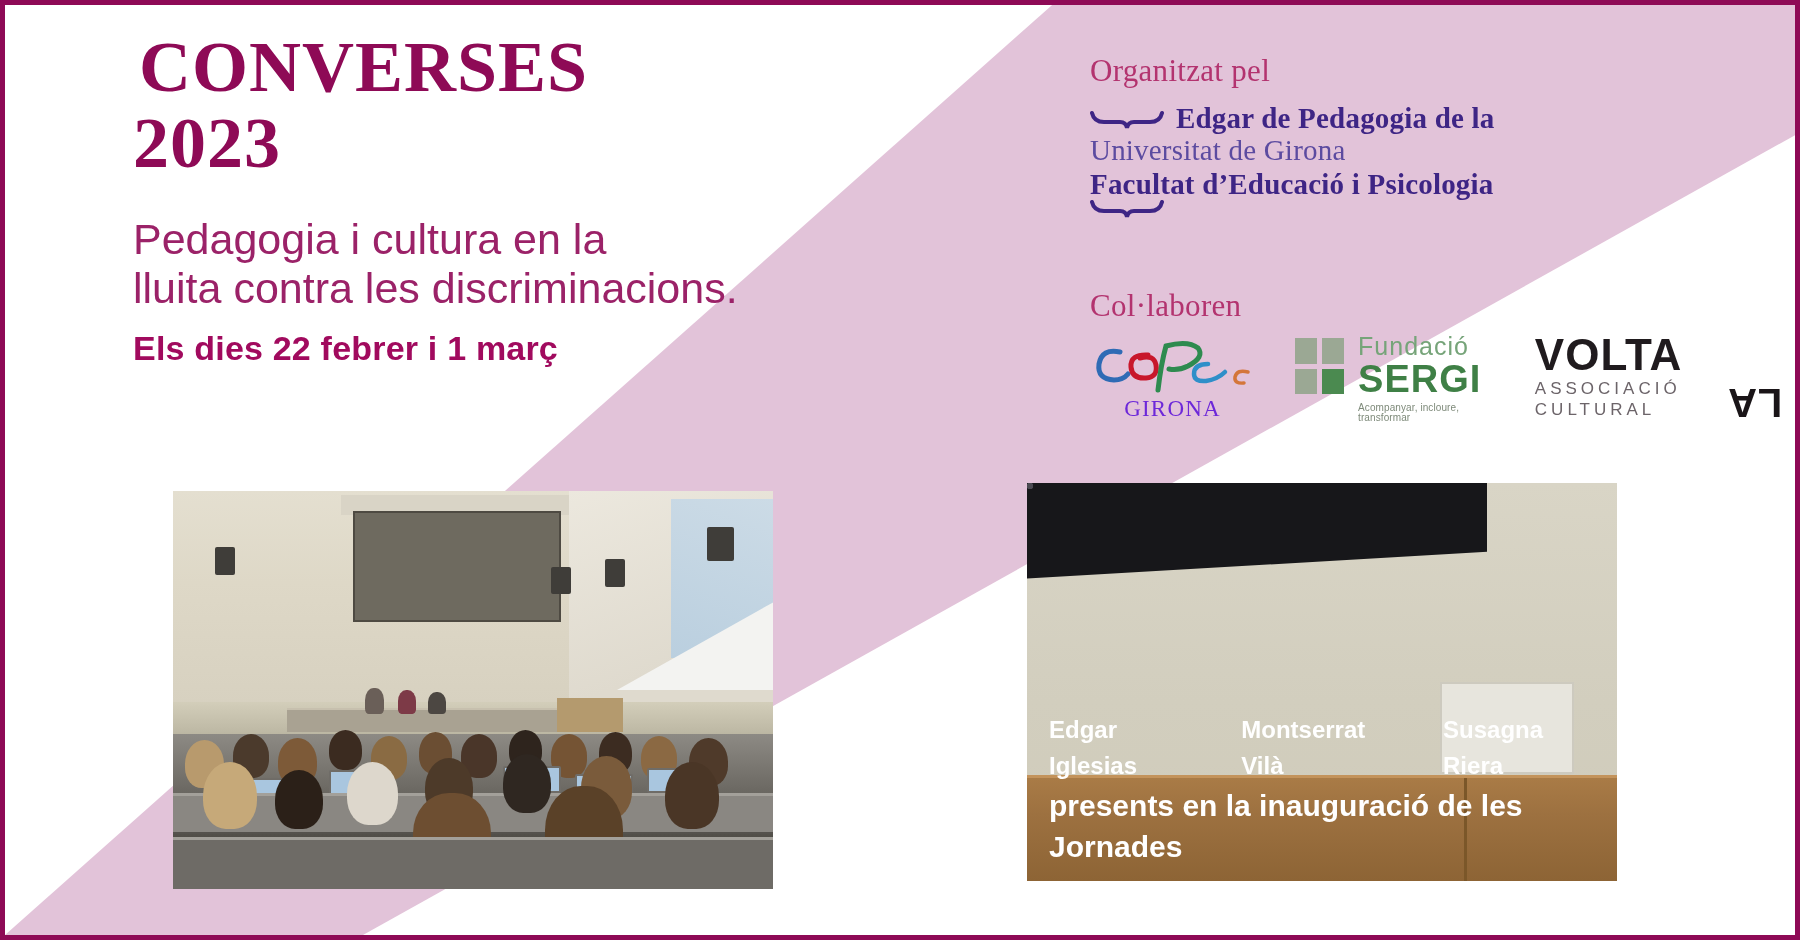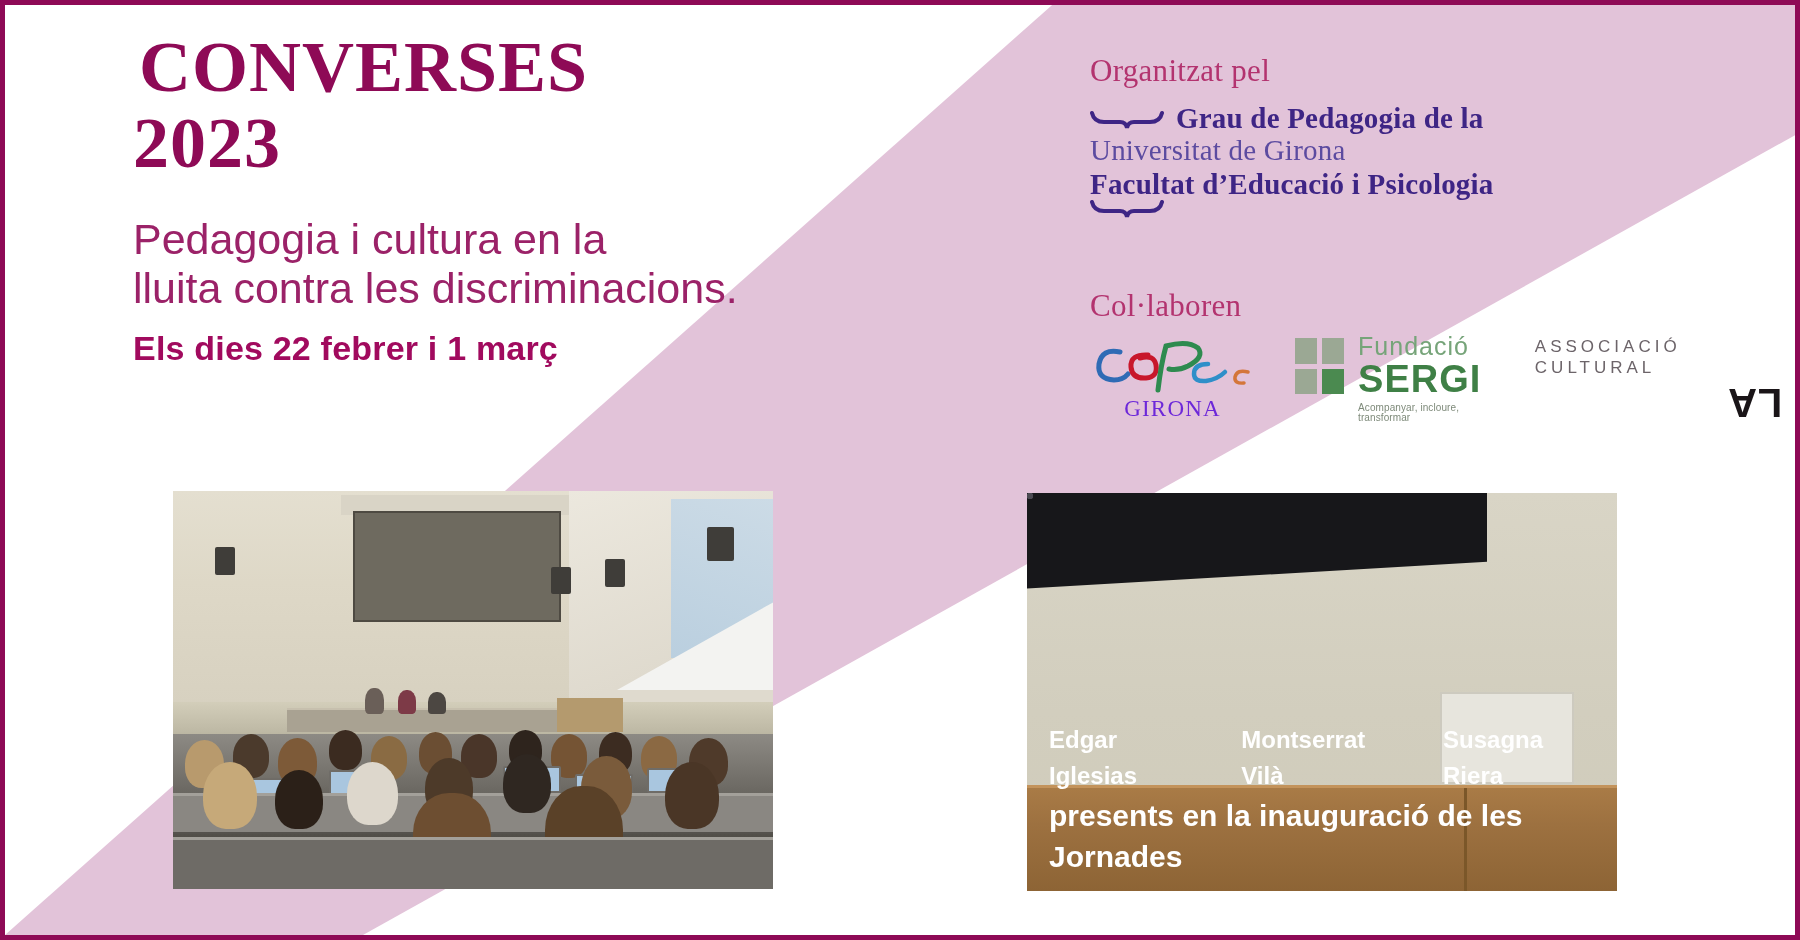--- a/index.html
+++ b/index.html
@@ -108,21 +108,21 @@
   .hall-seats{position:absolute;left:0;top:61%;width:100%;height:39%;
     background:linear-gradient(180deg,#8d8a84 0%,#6d6a64 35%,#4a4741 75%,#2c2a26 100%);}
   .seatrow{position:absolute;left:-2%;width:104%;background:#8a8782;
     border-top:3px solid #a3a09a;border-bottom:2px solid #55524d;border-radius:3px;}
   .head{position:absolute;border-radius:50% 50% 42% 42%;}
   .laptop{position:absolute;background:#a9c6df;border:2px solid #6f6c67;border-radius:2px;}
 
   
   .photo-panel{
     position:absolute;
-    left:1022px;top:488px;width:590px;height:398px;
+    left:1022px;top:478px;width:590px;height:398px;
     z-index:4;overflow:hidden;background:#404040;
   }
   .pn-wall{position:absolute;left:0;top:0;width:100%;height:100%;
     background:linear-gradient(180deg,#d9d5c6 0%,#d2cebe 55%,#cfcbba 100%);}
   .pn-screen{position:absolute;left:0;top:0;width:78%;height:24%;
     background:#17171a;
     clip-path:polygon(0 0,100% 0,100% 72%,0 100%);}
   .pn-whiteboard{position:absolute;left:70%;top:50%;width:22%;height:22%;
     background:#e7e5dd;border:2px solid #cdcabf;}
   .pn-table{position:absolute;left:0;bottom:0;width:100%;height:26%;
@@ -316,21 +316,21 @@
 
     <div class="kicker">Organitzat pel</div>
 
     <div class="udg">
       <div class="udg-row1">
         <span class="udg-brace">
           <svg width="74" height="20" viewBox="0 0 74 20">
             <path d="M2 4 Q4 13 14 13 L30 13 Q36 13 37 19 Q38 13 44 13 L60 13 Q70 13 72 4" fill="none" stroke="#3e2585" stroke-width="4" stroke-linecap="round"></path>
           </svg>
         </span>
-        <span class="udg-l1">Grau de Pedagogia de la</span>
+        <span class="udg-l1">Edgar de Pedagogia de la</span>
       </div>
       <div class="udg-l2">Universitat de Girona</div>
       <div class="udg-l3">Facultat d’Educació i Psicologia</div>
       <span class="udg-brace-b">
         <svg width="74" height="20" viewBox="0 0 74 20">
           <path d="M2 2 Q4 11 14 11 L30 11 Q36 11 37 17 Q38 11 44 11 L60 11 Q70 11 72 2" fill="none" stroke="#3e2585" stroke-width="4" stroke-linecap="round"></path>
         </svg>
       </span>
     </div>
 
@@ -359,20 +359,21 @@
           <div class="sq dark"></div>
         </div>
         <div class="sergi-txt">
           <div class="sergi-f">Fundació</div>
           <div class="sergi-s">SERGI</div>
           <div class="sergi-tag">Acompanyar, incloure, transformar</div>
         </div>
       </div>
 
       <div class="volta">
+        <div class="volta-main">VOLTA</div>
         <div class="volta-sub">
           <div>ASSOCIACIÓ</div>
           <div>CULTURAL</div>
         </div>
         <div class="volta-la">LA</div>
       </div>
 
     </div>
   </div>
 

